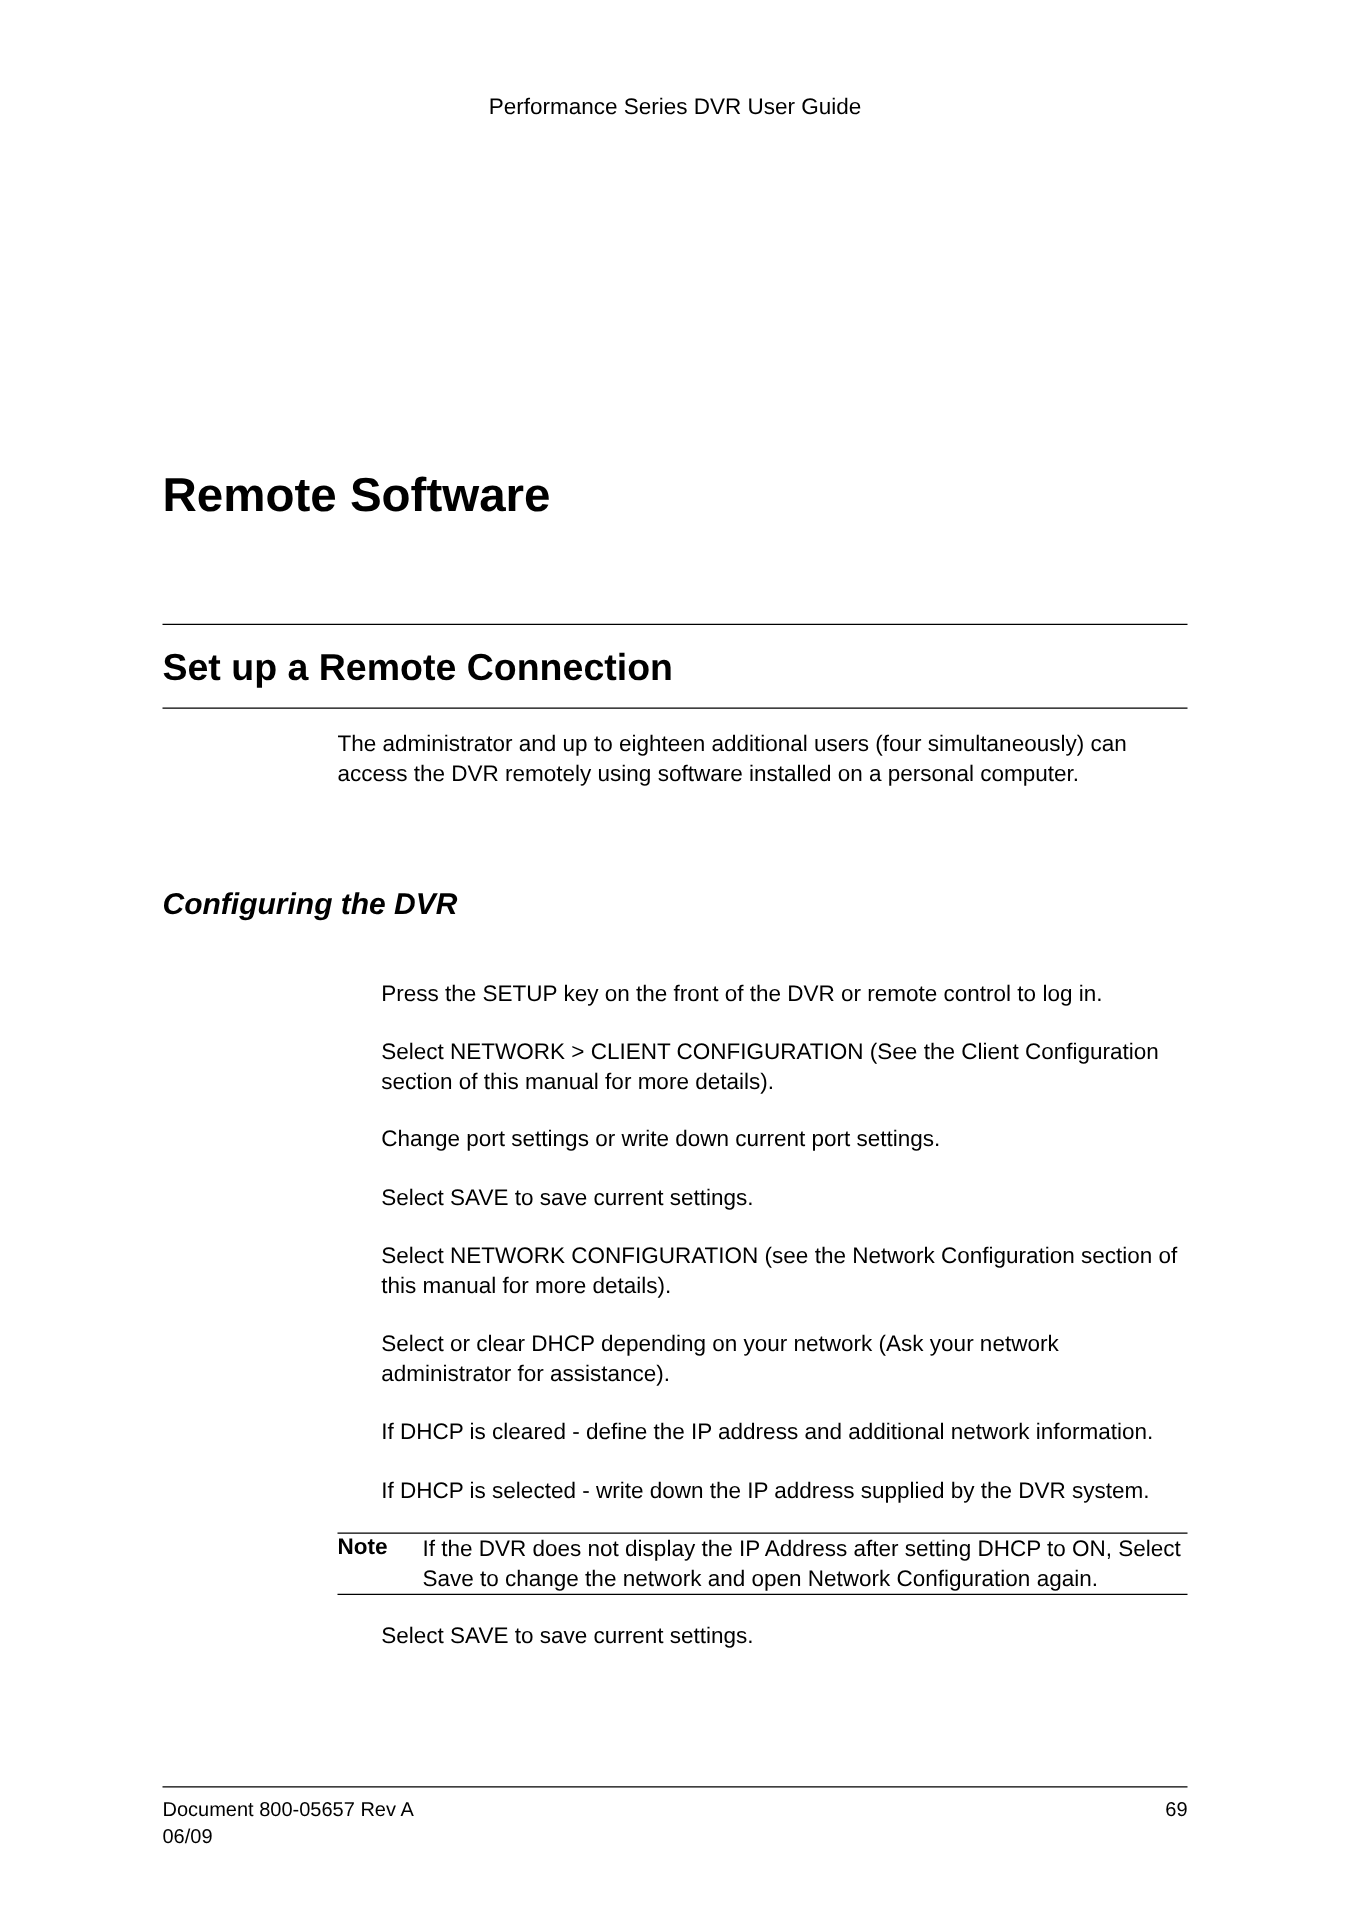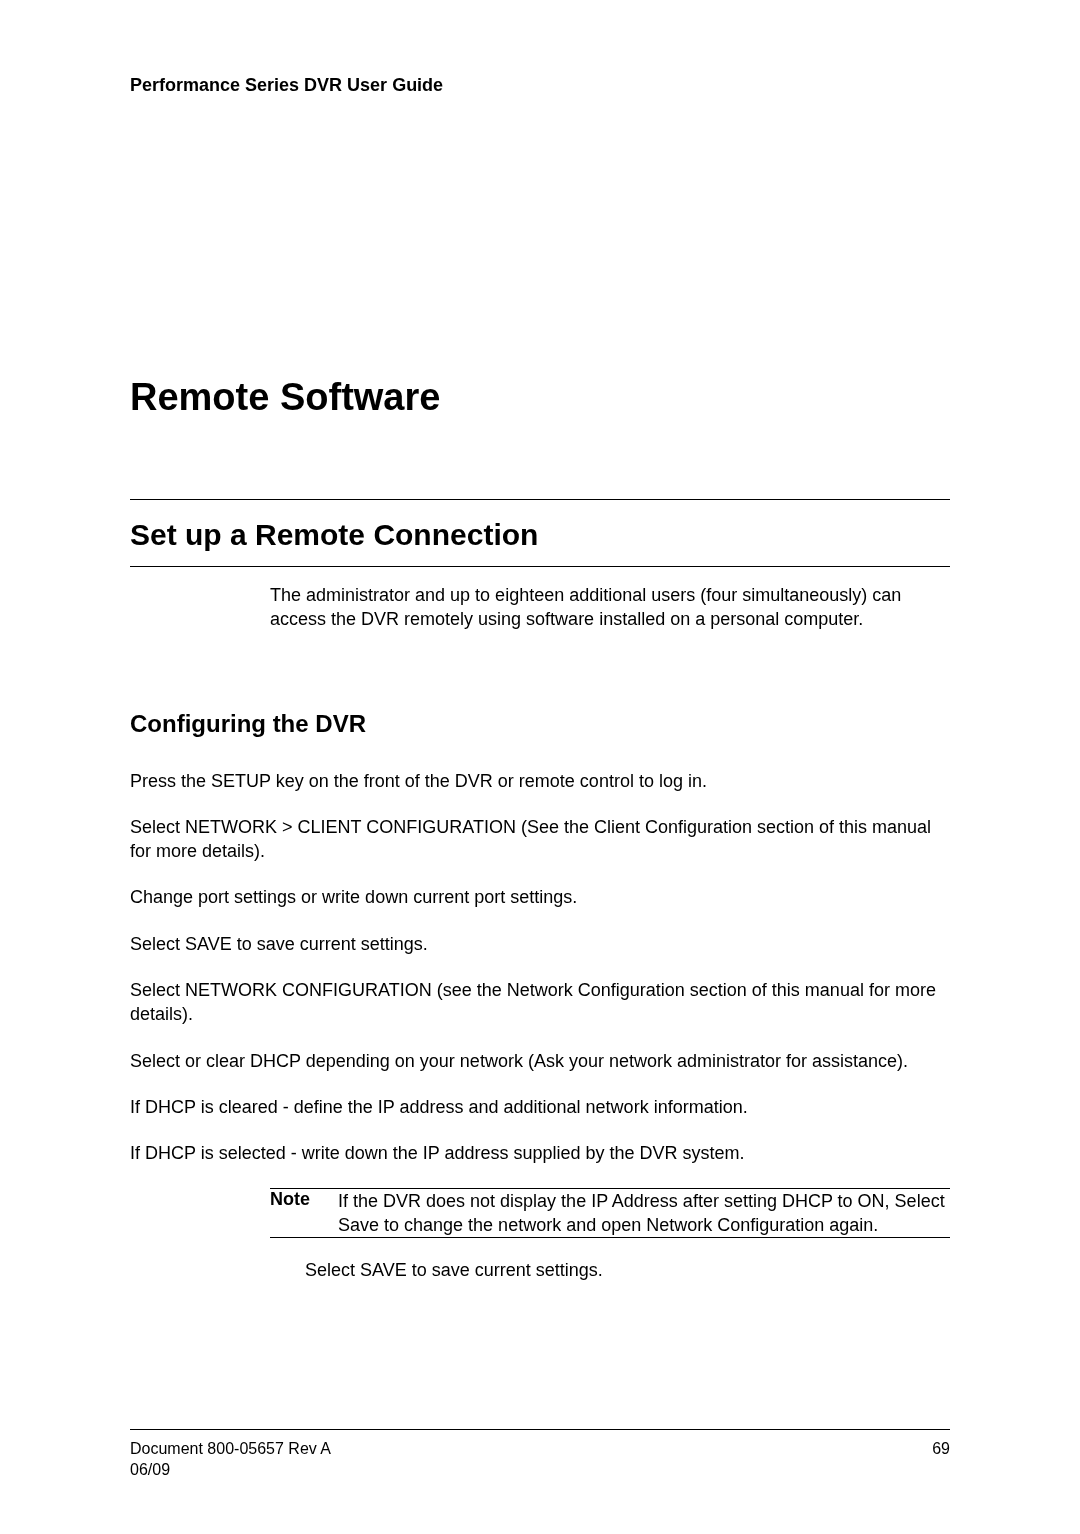--- a/index.html
+++ b/index.html
@@ -14,23 +14,23 @@
       font-family: Arial, Helvetica, sans-serif;
       color: #000000;
       position: relative;
     }
     .page {
       padding: 75px 130px 60px 130px;
       height: 100%;
       position: relative;
     }
     .header {
-      text-align: left;
+      text-align: center;
       font-size: 18px;
-      font-weight: bold;
+      font-weight: normal;
       margin-bottom: 280px;
     }
     .chapter-title {
       font-size: 38px;
       font-weight: bold;
       margin-bottom: 80px;
     }
     .section-divider-top {
       border-top: 1px solid #000;
       margin-bottom: 18px;
@@ -46,23 +46,25 @@
     }
     .intro-text {
       margin-left: 140px;
       font-size: 18px;
       line-height: 1.35;
       margin-bottom: 78px;
     }
     .sub-title {
       font-size: 24px;
       font-weight: bold;
-      margin-bottom: 31px;
+      margin-bottom: 45px;
+      font-style: italic;
     }
     .step-list {
+      margin-left: 175px;
     }
     .step {
       font-size: 18px;
       line-height: 1.35;
       margin-bottom: 22px;
     }
     .note-block {
       margin-left: 140px;
       border-top: 1px solid #000;
       border-bottom: 1px solid #000;

